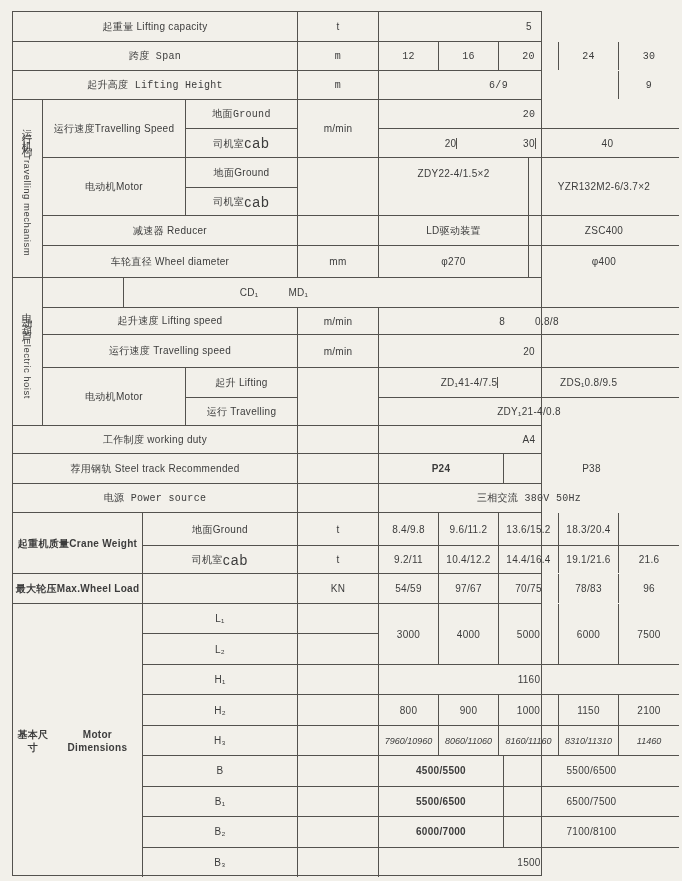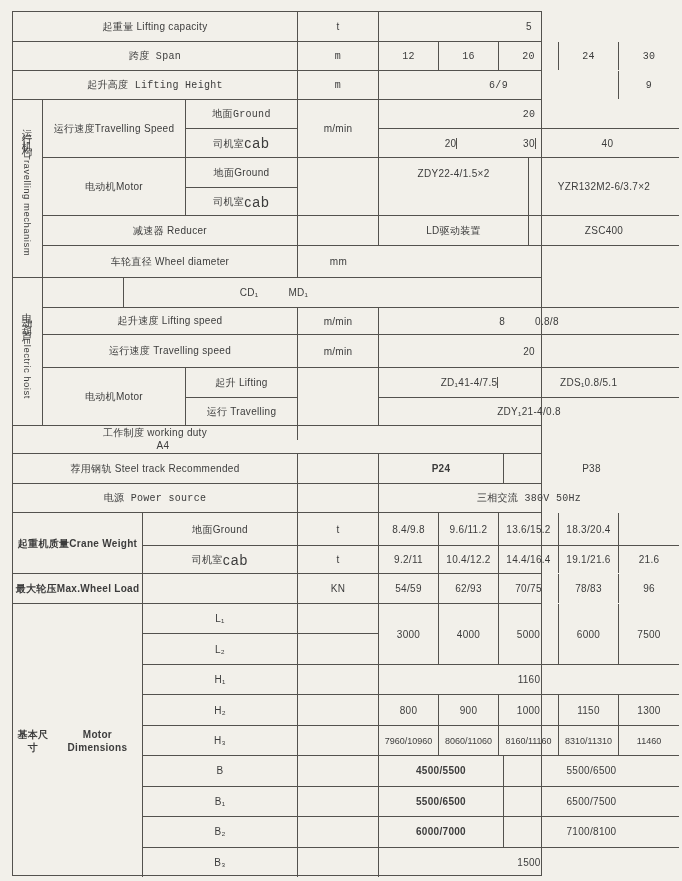--- a/index.html
+++ b/index.html
@@ -42,35 +42,35 @@
   .w-labfull{width:285px;}
   .w-unit{width:81px;}
   .w-data{width:300px;}
   .w-col{width:60px;}
   .w-half{width:150px;}
   .w-p1{width:125px;font-weight:bold;}
   .w-p2{width:175px;}
   .w-blab{width:130px;font-weight:bold;}
   .w-bsub{width:155px;}
   
-  .h27{height:27px;}.h28{height:28px;flex-direction:column;}.h29{height:29px;font-family:Liberation Mono, monospace;}.h30{height:30px;}.h33{height:33px;}
+  .h27{height:27px;}.h28{height:28px;}.h29{height:29px;font-family:Liberation Mono, monospace;}.h30{height:30px;}.h33{height:33px;}
   .h58{height:58px;}.h61{height:61px;}
   .h148{height:148px;}.h178{height:178px;}.h273{height:273px;}
   
   .vwrap{
     writing-mode:vertical-rl;text-orientation:mixed;
     display:flex;align-items:center;
     font-size:10.5px;
   }
   .vzh{letter-spacing:6px;}
   .ven{margin-top:10px;font-size:9.5px;letter-spacing:.5px;}
   .cabbig{font-size:14px;letter-spacing:1px;line-height:1;}
   .evenly{justify-content:space-evenly;align-items:center;}
   .pairgap{gap:30px;}
-  .small{font-size:9px;letter-spacing:0;}
+  .small{font-size:9px;letter-spacing:0;font-style:italic;}
 </style>
 </head>
 <body>
 
 <div class="sheet">
 <div class="tbl">
 
   <div class="hrow h30">
     <div class="c w-labfull">起重量 Lifting capacity</div>
     <div class="c w-unit">t</div>
@@ -162,20 +162,24 @@
         <div class="c w-unit"></div>
         <div class="hrow w-data">
           <div class="c w-half">LD驱动装置</div>
           <div class="c w-half">ZSC400</div>
         </div>
       </div>
 
       <div class="hrow grow">
         <div class="c w-lab2">车轮直径 Wheel diameter</div>
         <div class="c w-unit">mm</div>
+        <div class="hrow w-data">
+          <div class="c w-half">φ270</div>
+          <div class="c w-half">φ400</div>
+        </div>
       </div>
 
     </div>
   </div>
 
   <div class="hrow h148">
     <div class="c w-strip">
       <div class="vwrap">
         <span class="vzh">电动葫芦</span>
         <span class="ven">Electric hoist</span>
@@ -212,21 +216,21 @@
           <span>Motor</span>
         </div>
         <div class="vcol w-sub">
           <div class="c h30">起升 Lifting</div>
           <div class="c grow">运行 Travelling</div>
         </div>
         <div class="c w-unit"></div>
         <div class="vcol w-data">
           <div class="hrow h30 evenly">
             <span>ZD₁41-4/7.5</span>
-            <span>ZDS₁0.8/5.1</span>
+            <span>ZDS₁0.8/9.5</span>
           </div>
           <div class="c grow">ZDY₁21-4/0.8</div>
         </div>
       </div>
 
     </div>
   </div>
 
   <div class="hrow h28">
     <div class="c w-labfull">工作制度 working duty</div>
@@ -288,21 +292,21 @@
 
   <div class="hrow h30">
     <div class="c w-blab two">
       <span>最大轮压</span>
       <span>Max.Wheel Load</span>
     </div>
     <div class="c w-bsub"></div>
     <div class="c w-unit">KN</div>
     <div class="hrow w-data">
       <div class="c w-col">54/59</div>
-      <div class="c w-col">62/93</div>
+      <div class="c w-col">97/67</div>
       <div class="c w-col">70/75</div>
       <div class="c w-col">78/83</div>
       <div class="c w-col">96</div>
     </div>
   </div>
 
   <div class="hrow h273">
     <div class="c w-blab two">
       <span>基本尺寸</span>
       <span>Motor Dimensions</span>
@@ -334,21 +338,21 @@
       </div>
 
       <div class="hrow grow">
         <div class="c w-bsub">H₂</div>
         <div class="c w-unit"></div>
         <div class="hrow w-data">
           <div class="c w-col">800</div>
           <div class="c w-col">900</div>
           <div class="c w-col">1000</div>
           <div class="c w-col">1150</div>
-          <div class="c w-col">1300</div>
+          <div class="c w-col">2100</div>
         </div>
       </div>
 
       <div class="hrow grow">
         <div class="c w-bsub">H₃</div>
         <div class="c w-unit"></div>
         <div class="hrow w-data small">
           <div class="c w-col">7960/10960</div>
           <div class="c w-col">8060/11060</div>
           <div class="c w-col">8160/11160</div>

